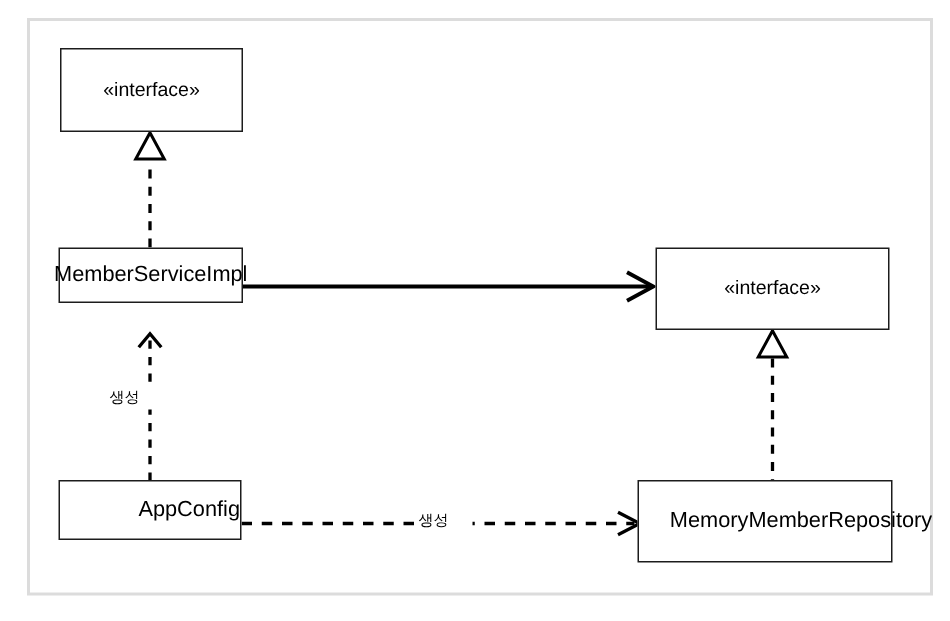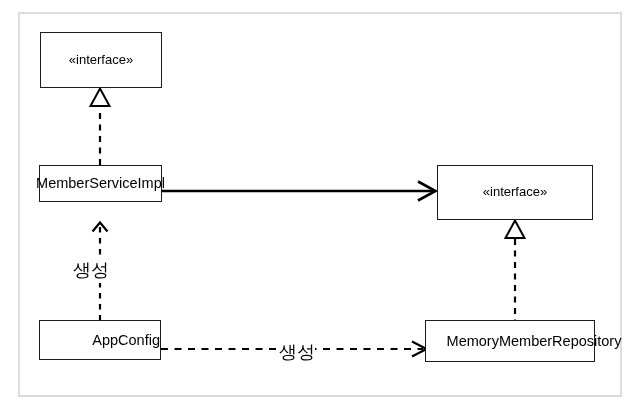--- a/index.html
+++ b/index.html
@@ -53,21 +53,21 @@
     font-weight: 400;
     white-space: nowrap;
   }
   .node .classname.bold {
     font-weight: 700;
   }
   .edge-label {
     position: absolute;
     background: #ffffff;
     color: #000000;
-    font-size: 18px;
+    font-size: 10px;
     text-align: left;
     padding: 1px 2px;
     white-space: nowrap;
   }
 </style>
 </head>
 <body>
 
 <div class="canvas">
 
@@ -115,21 +115,21 @@
   </div>
 
   <div class="node" style="left:39px; top:320px; width:122px; height:40px;align-items:flex-end;">
     <div class="classname">AppConfig</div>
   </div>
 
   <div class="node" style="left:437px; top:165px; width:156px; height:55px;">
     <div class="stereotype">«interface»</div>
   </div>
 
-  <div class="node" style="left:425px; top:320px; width:170px; height:42px;padding-left:48px;">
+  <div class="node" style="left:425px; top:320px; width:170px; height:55px;padding-left:48px;">
     <div class="classname">MemoryMemberRepository</div>
   </div>
 
   <div class="edge-label" style="left:71px; top:257px; width:34px;">생성</div>
 
   <div class="edge-label" style="left:277px; top:339px; width:34px;">생성</div>
 
 </div>
 
 </body></html>

